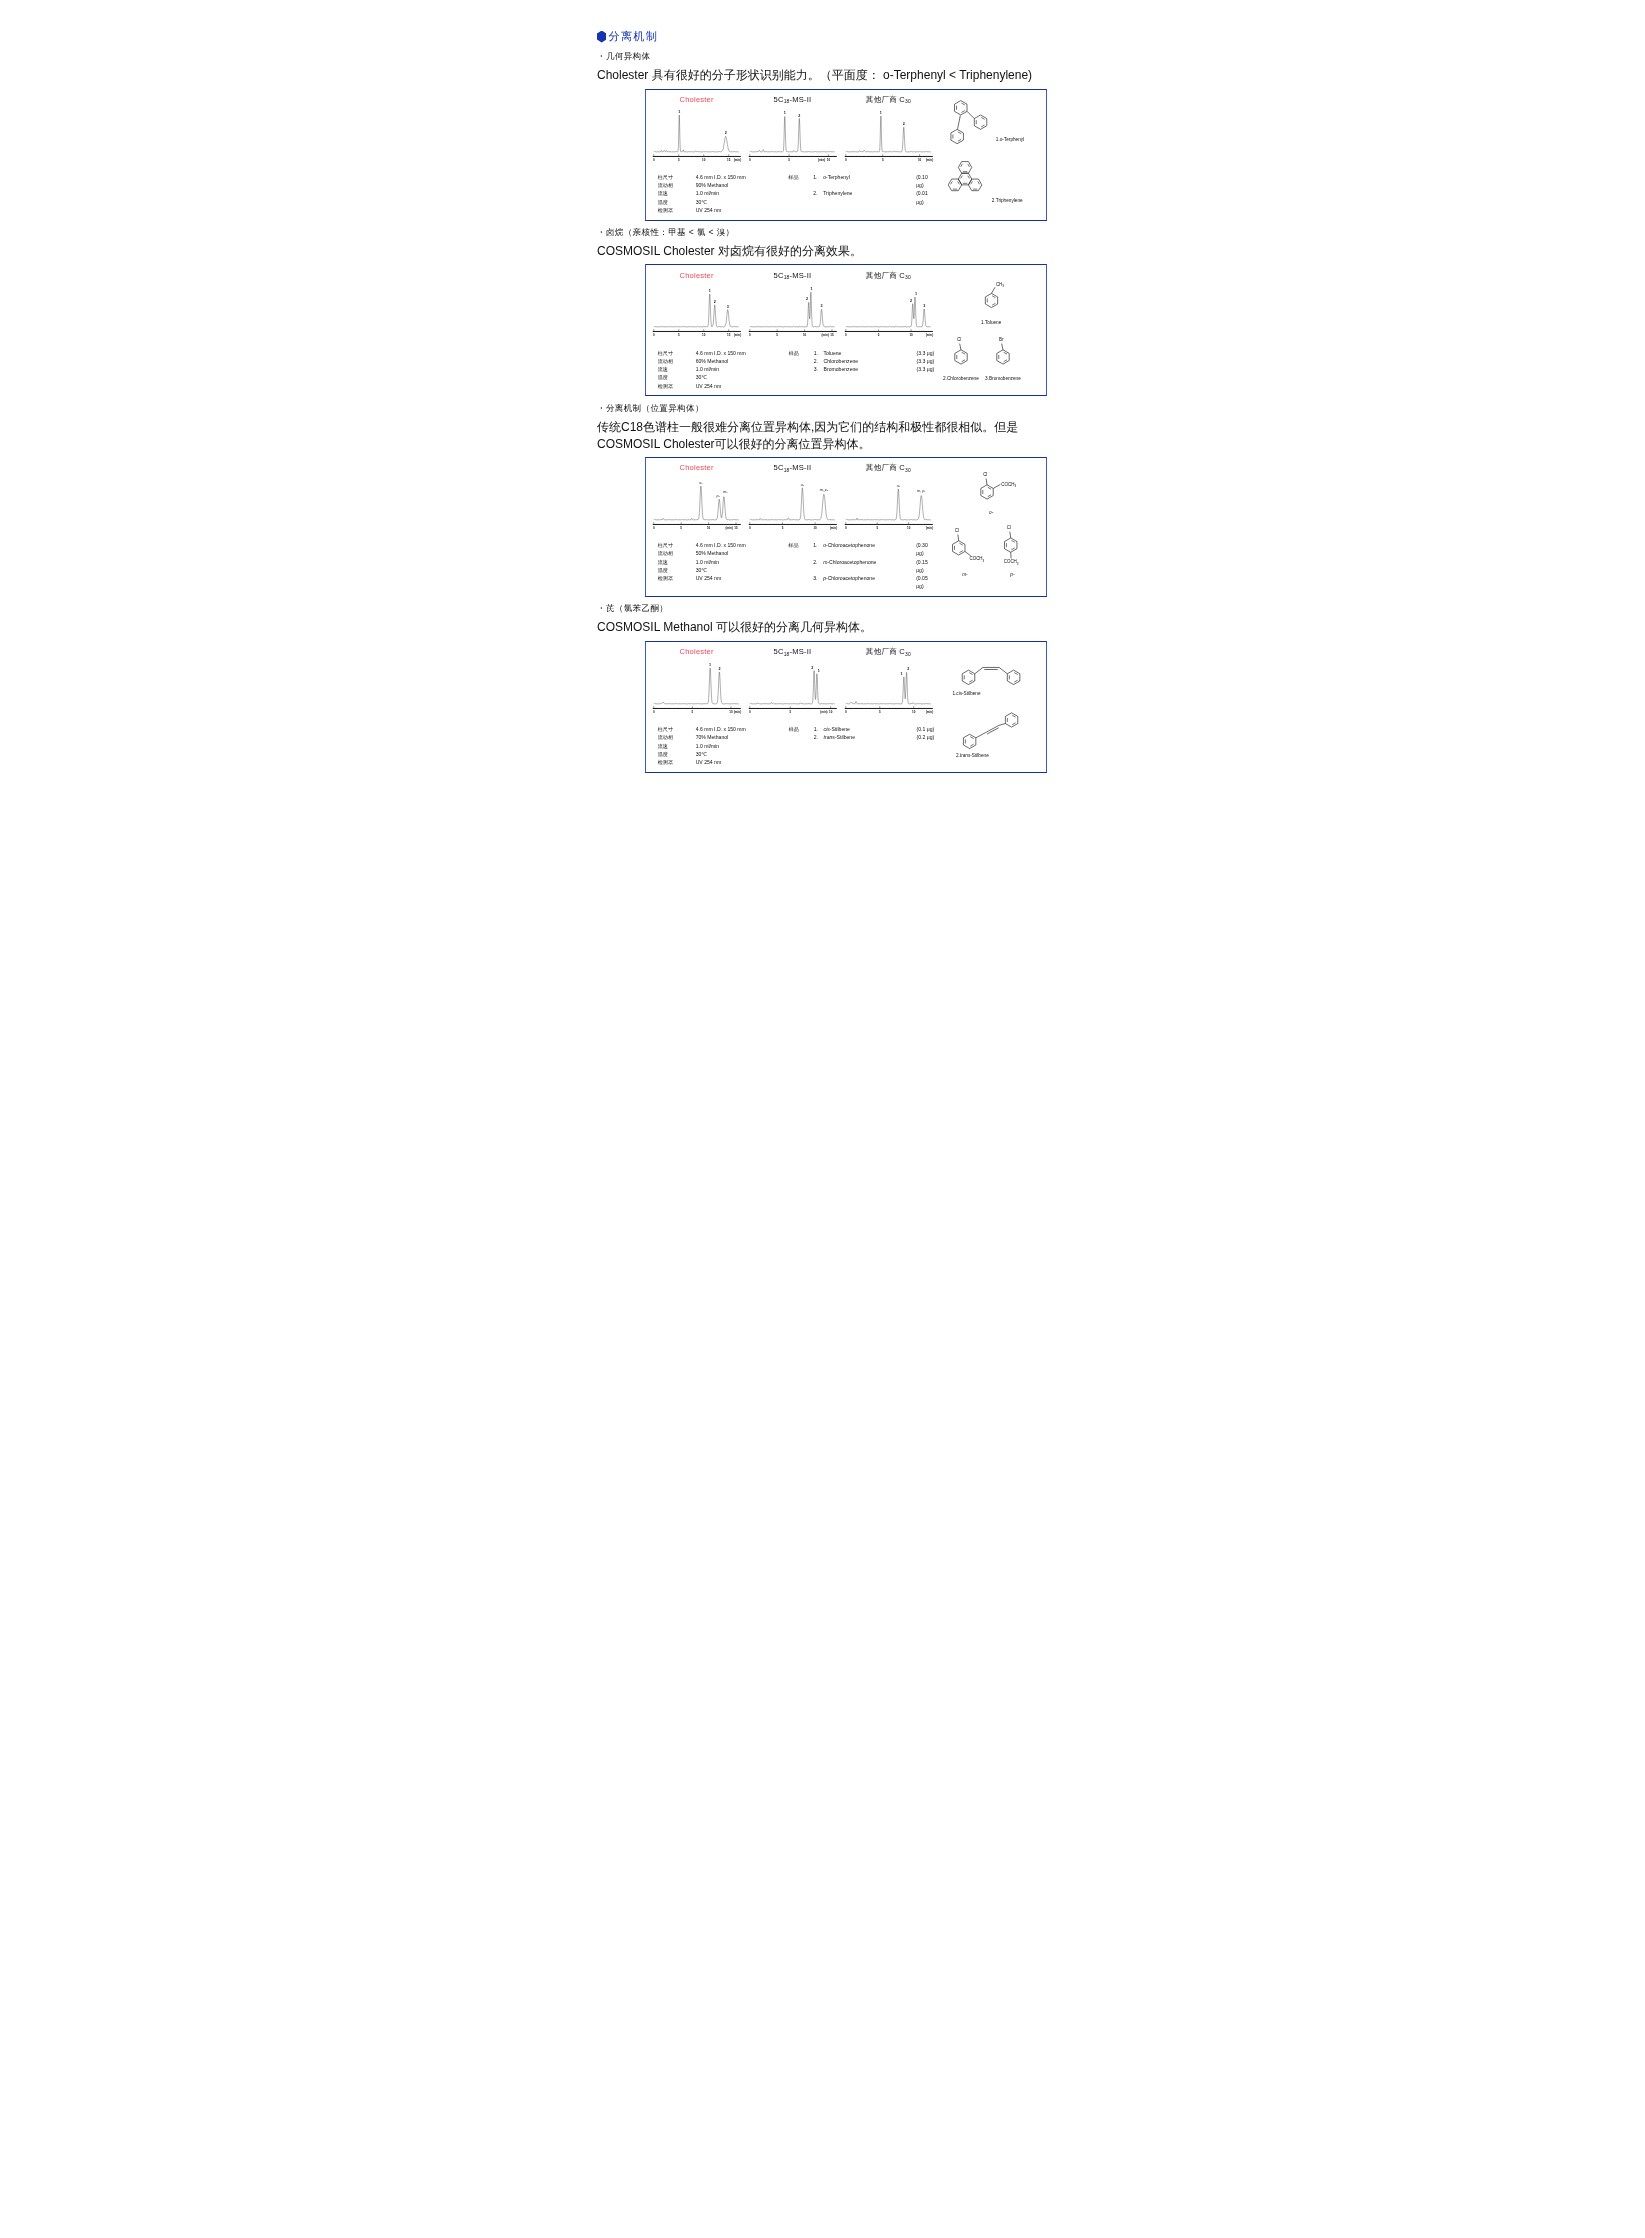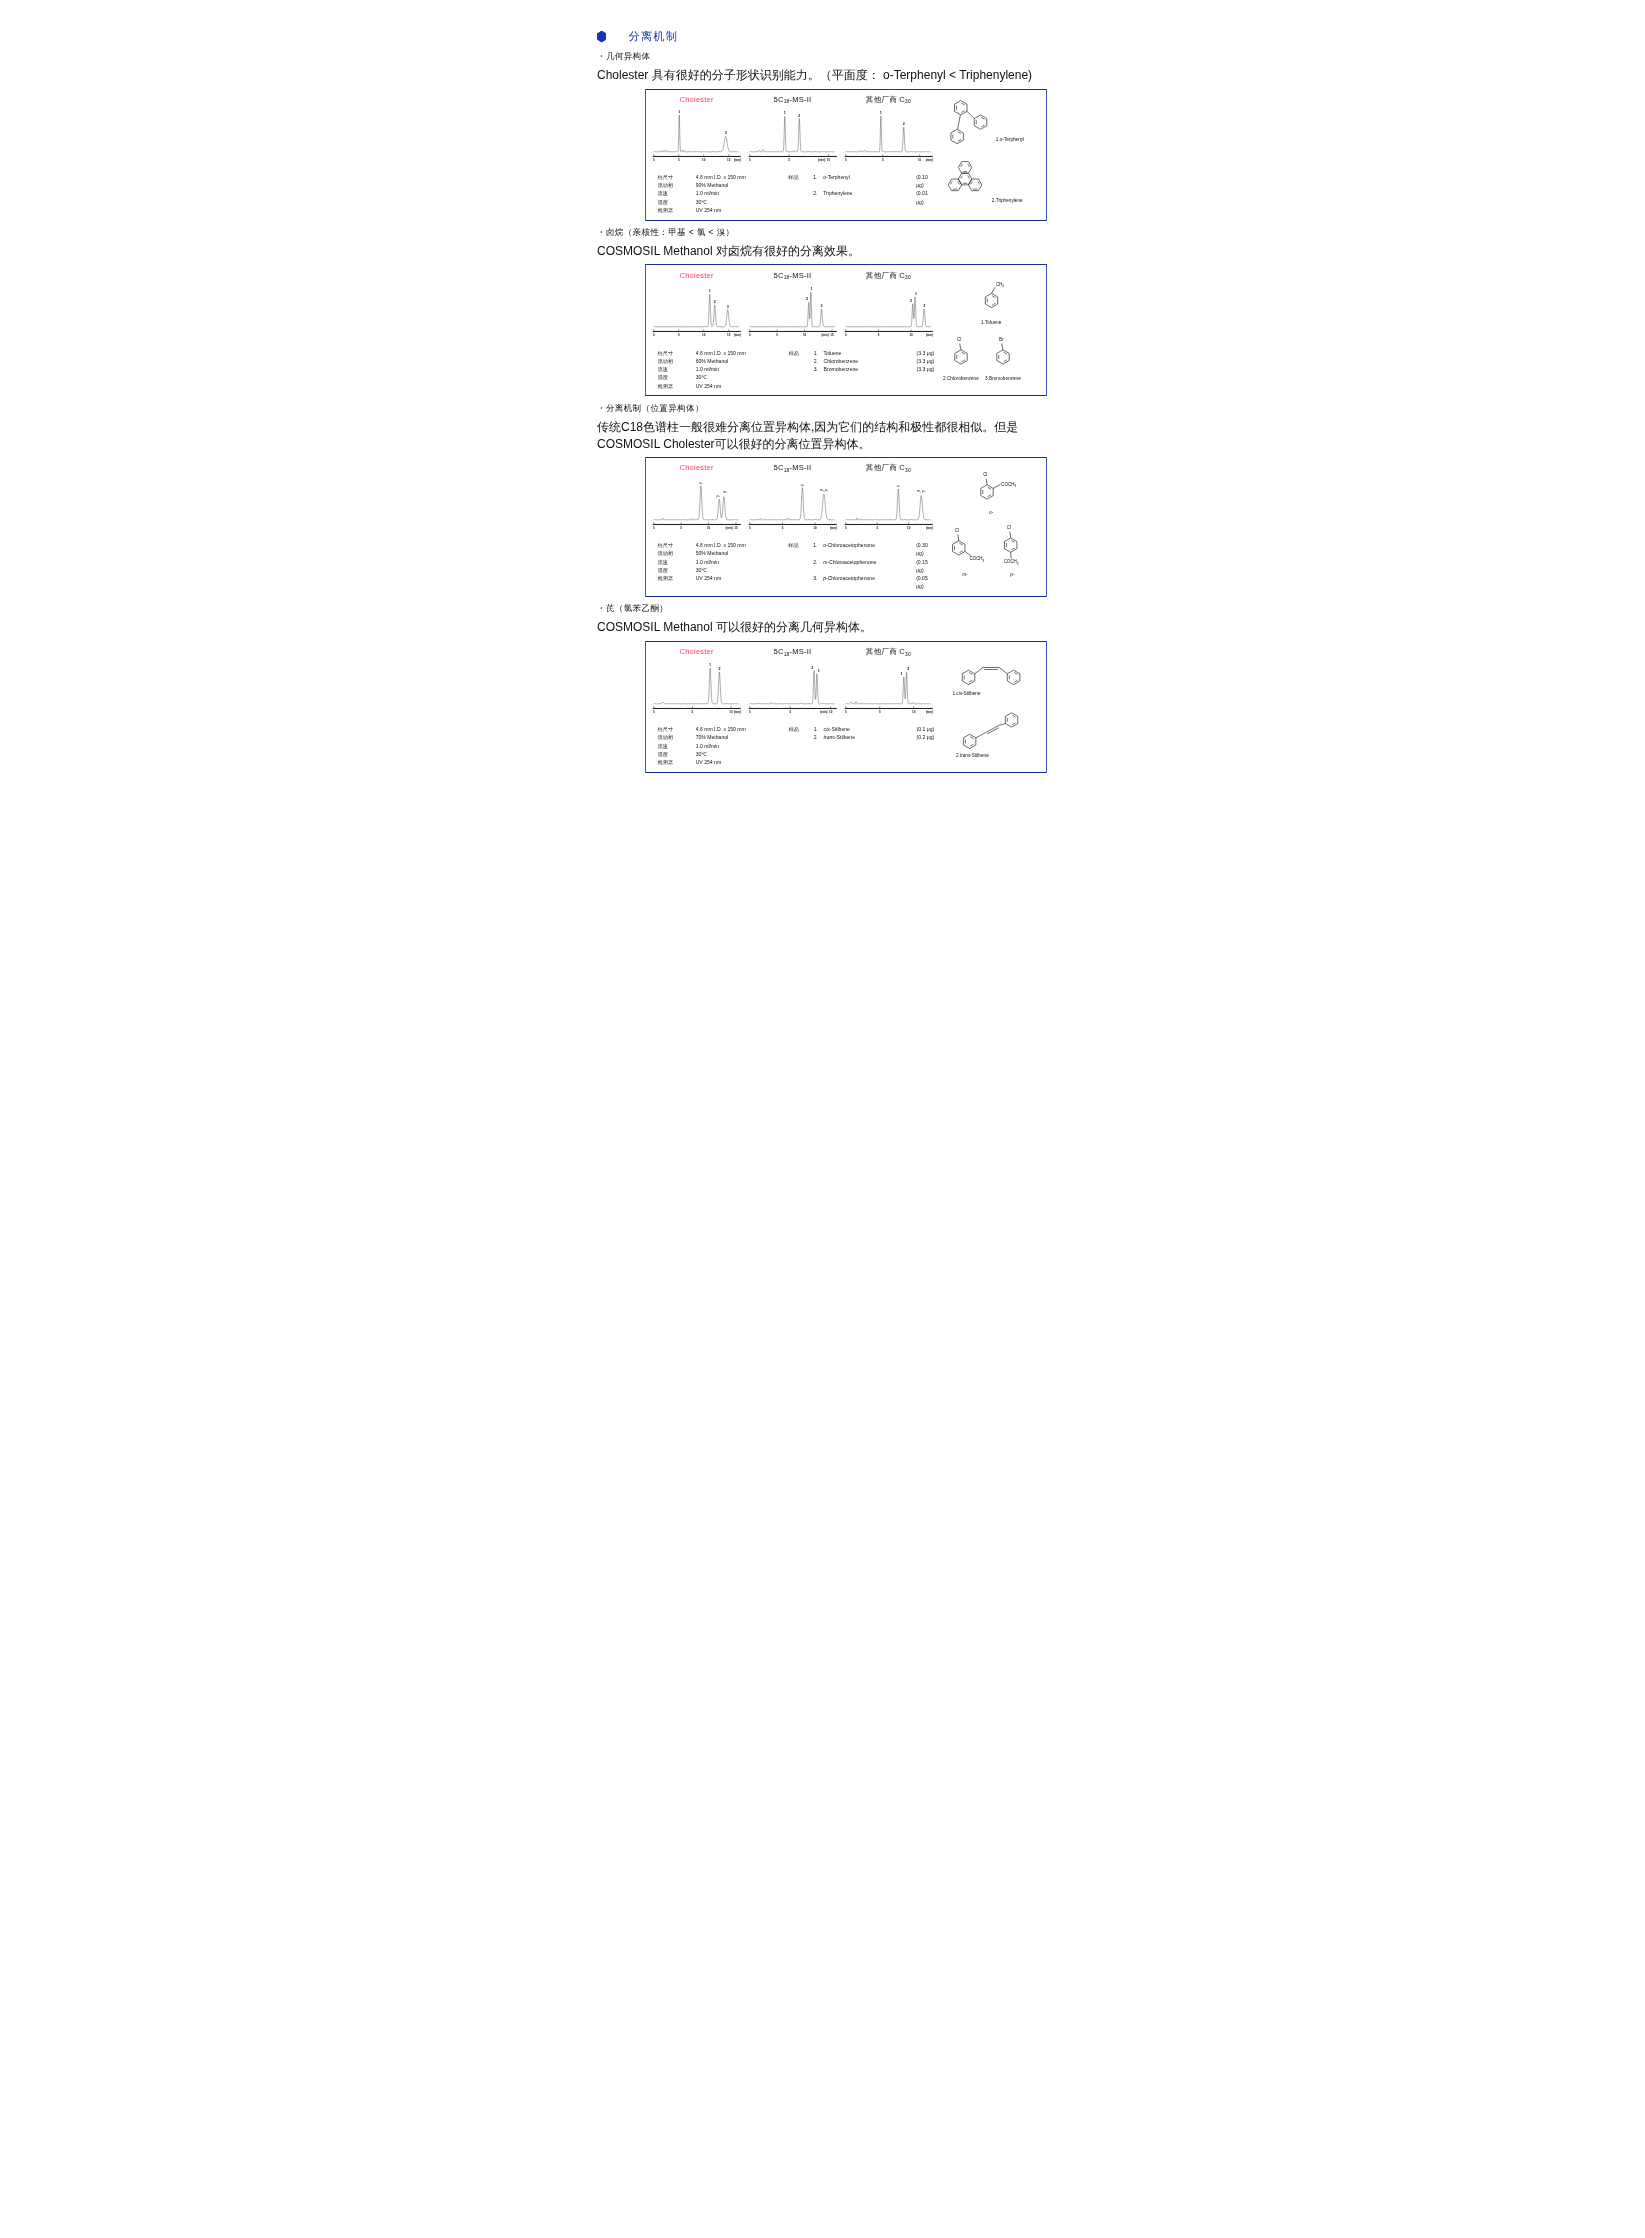--- a/index.html
+++ b/index.html
@@ -1,20 +1,20 @@
 <!DOCTYPE html>
 <html style="font-size:7.2px"><head>
 <meta charset="utf-8">
 <style>
   html,body{margin:0;padding:0;background:#ffffff;}
   body{font-family:"Liberation Sans","DejaVu Sans",sans-serif;color:#111;}
   .page{width:523px;min-height:740px;margin:0 auto;box-sizing:border-box;
         padding:29px 37px 18px 36px;background:#fff;}
   
-  .hdr{display:flex;align-items:center;gap:22px;margin-bottom:7.2px;}
+  .hdr{display:flex;align-items:center;gap:2px;margin-bottom:7.2px;}
   .hex{width:9.4px;height:12px;background:#1733b0;
        clip-path:polygon(50% 0,100% 26%,100% 74%,50% 100%,0 74%,0 26%);}
   .hdr-title{color:#1733b0;font-size:11.2px;letter-spacing:1.3px;font-weight:500;}
   
   .sec-bullet{font-size:8.5px;margin:6.3px 0 4px 0;letter-spacing:0.4px;}
   .sec-desc{font-size:12px;margin:0 0 4.5px 0;
             font-family:Liberation Sans, sans-serif;}
   
   .panel{border:0.4px solid #3b57c0;border-top:1.3px solid #16309f;border-bottom:1.3px solid #16309f;
          display:grid;grid-template-columns:1fr 1fr 1fr 107px;
@@ -173,21 +173,21 @@
               <span>2.</span>
               <span class="s-name"><i></i><span>Triphenylene</span></span>
               <span>(0.01 μg)</span>
             </div>
         </div>
       </div>
     </div>
   </div>
 
   <div class="sec-bullet">・卤烷（亲核性：甲基 &lt; 氯 &lt; 溴）</div>
-  <div class="sec-desc">COSMOSIL Methanol 对卤烷有很好的分离效果。</div>
+  <div class="sec-desc">COSMOSIL Cholester 对卤烷有很好的分离效果。</div>
   <div class="panel">
     <div class="chrom">
         <div class="chrom-title red"><span class="t-pre">Cholester</span></div>
         <svg viewBox="0 0 258 176" class="chrom-svg">
           <path d="M8.0 128.0L8.3 128.0L8.7 127.9L9.0 127.7L9.4 127.4L9.7 127.2L10.1 127.1L10.4 127.1L10.8 127.2L11.1 127.4L11.5 127.6L11.8 127.7L12.1 127.6L12.5 127.5L12.8 127.4L13.2 127.4L13.5 127.5L13.9 127.7L14.2 127.9L14.6 128.0L14.9 128.0L15.3 128.0L15.6 128.0L16.0 127.9L16.3 127.7L16.6 127.5L17.0 127.5L17.3 127.6L17.7 127.7L18.0 127.8L18.4 127.7L18.7 127.6L19.1 127.4L19.4 127.2L19.8 127.0L20.1 127.0L20.4 127.2L20.8 127.4L21.1 127.7L21.5 127.9L21.8 127.9L22.2 127.9L22.5 127.8L22.9 127.7L23.2 127.6L23.6 127.7L23.9 127.9L24.2 128.0L24.6 128.0L24.9 128.0L25.3 128.0L25.6 127.9L26.0 127.6L26.3 127.4L26.7 127.2L27.0 127.2L27.4 127.4L27.7 127.5L28.1 127.6L28.4 127.6L28.7 127.5L29.1 127.3L29.4 127.2L29.8 127.2L30.1 127.3L30.5 127.5L30.8 127.8L31.2 128.0L31.5 128.0L31.9 128.0L32.2 128.0L32.5 127.9L32.9 127.8L33.2 127.7L33.6 127.7L33.9 127.8L34.3 127.9L34.6 128.0L35.0 127.9L35.3 127.7L35.7 127.5L36.0 127.2L36.3 127.1L36.7 127.0L37.0 127.1L37.4 127.3L37.7 127.5L38.1 127.7L38.4 127.7L38.8 127.7L39.1 127.5L39.5 127.5L39.8 127.5L40.2 127.6L40.5 127.8L40.8 128.0L41.2 128.0L41.5 128.0L41.9 128.0L42.2 128.0L42.6 127.7L42.9 127.5L43.3 127.5L43.6 127.5L44.0 127.6L44.3 127.7L44.6 127.7L45.0 127.6L45.3 127.5L45.7 127.3L46.0 127.1L46.4 127.0L46.7 127.1L47.1 127.3L47.4 127.6L47.8 127.8L48.1 128.0L48.4 128.0L48.8 127.9L49.1 127.8L49.5 127.7L49.8 127.7L50.2 127.8L50.5 128.0L50.9 128.0L51.2 128.0L51.6 128.0L51.9 127.9L52.3 127.7L52.6 127.4L52.9 127.2L53.3 127.2L53.6 127.2L54.0 127.4L54.3 127.5L54.7 127.6L55.0 127.6L55.4 127.5L55.7 127.3L56.1 127.2L56.4 127.3L56.7 127.4L57.1 127.7L57.4 128.0L57.8 128.0L58.1 128.0L58.5 128.0L58.8 128.0L59.2 127.8L59.5 127.7L59.9 127.6L60.2 127.7L60.5 127.8L60.9 127.9L61.2 127.9L61.6 127.8L61.9 127.6L62.3 127.3L62.6 127.1L63.0 127.0L63.3 127.1L63.7 127.2L64.0 127.5L64.4 127.7L64.7 127.8L65.0 127.8L65.4 127.7L65.7 127.6L66.1 127.5L66.4 127.6L66.8 127.8L67.1 128.0L67.5 128.0L67.8 128.0L68.2 128.0L68.5 128.0L68.8 127.8L69.2 127.6L69.5 127.4L69.9 127.4L70.2 127.4L70.6 127.6L70.9 127.6L71.3 127.6L71.6 127.5L72.0 127.4L72.3 127.2L72.6 127.1L73.0 127.1L73.3 127.3L73.7 127.5L74.0 127.8L74.4 128.0L74.7 128.0L75.1 128.0L75.4 127.9L75.8 127.8L76.1 127.7L76.5 127.7L76.8 127.9L77.1 128.0L77.5 128.0L77.8 128.0L78.2 128.0L78.5 127.7L78.9 127.5L79.2 127.2L79.6 127.1L79.9 127.1L80.3 127.3L80.6 127.4L80.9 127.6L81.3 127.6L81.6 127.6L82.0 127.4L82.3 127.3L82.7 127.3L83.0 127.4L83.4 127.6L83.7 127.9L84.1 128.0L84.4 128.0L84.7 128.0L85.1 128.0L85.4 127.9L85.8 127.7L86.1 127.6L86.5 127.6L86.8 127.7L87.2 127.8L87.5 127.9L87.9 127.8L88.2 127.6L88.6 127.4L88.9 127.2L89.2 127.0L89.6 127.0L89.9 127.1L90.3 127.4L90.6 127.6L91.0 127.8L91.3 127.8L91.7 127.8L92.0 127.7L92.4 127.6L92.7 127.6L93.0 127.7L93.4 127.9L93.7 128.0L94.1 128.0L94.4 128.0L94.8 128.0L95.1 127.9L95.5 127.6L95.8 127.4L96.2 127.3L96.5 127.3L96.8 127.4L97.2 127.6L97.5 127.6L97.9 127.6L98.2 127.5L98.6 127.3L98.9 127.1L99.3 127.1L99.6 127.2L100.0 127.4L100.3 127.7L100.7 128.0L101.0 128.0L101.3 128.0L101.7 128.0L102.0 127.9L102.4 127.7L102.7 127.7L103.1 127.8L103.4 127.9L103.8 128.0L104.1 128.0L104.5 128.0L104.8 127.8L105.1 127.5L105.5 127.3L105.8 127.1L106.2 127.1L106.5 127.2L106.9 127.3L107.2 127.5L107.6 127.6L107.9 127.6L108.3 127.6L108.6 127.4L108.9 127.4L109.3 127.4L109.6 127.6L110.0 127.8L110.3 128.0L110.7 128.0L111.0 128.0L111.4 128.0L111.7 128.0L112.1 127.8L112.4 127.6L112.8 127.5L113.1 127.6L113.4 127.7L113.8 127.8L114.1 127.8L114.5 127.7L114.8 127.5L115.2 127.3L115.5 127.1L115.9 127.0L116.2 127.1L116.6 127.3L116.9 127.5L117.2 127.8L117.6 127.9L117.9 127.9L118.3 127.8L118.6 127.7L119.0 127.6L119.3 127.7L119.7 127.8L120.0 128.0L120.4 128.0L120.7 128.0L121.0 128.0L121.4 128.0L121.7 127.7L122.1 127.5L122.4 127.3L122.8 127.2L123.1 127.3L123.5 127.4L123.8 127.6L124.2 127.6L124.5 127.5L124.9 127.4L125.2 127.2L125.5 127.2L125.9 127.2L126.2 127.4L126.6 127.6L126.9 127.9L127.3 128.0L127.6 128.0L128.0 128.0L128.3 128.0L128.7 127.8L129.0 127.7L129.3 127.7L129.7 127.8L130.0 127.9L130.4 128.0L130.7 128.0L131.1 127.9L131.4 127.6L131.8 127.3L132.1 127.1L132.5 127.0L132.8 127.1L133.1 127.2L133.5 127.5L133.8 127.6L134.2 127.7L134.5 127.7L134.9 127.6L135.2 127.5L135.6 127.4L135.9 127.5L136.3 127.7L136.6 128.0L137.0 128.0L137.3 128.0L137.6 128.0L138.0 128.0L138.3 127.9L138.7 127.6L139.0 127.5L139.4 127.5L139.7 127.5L140.1 127.7L140.4 127.7L140.8 127.7L141.1 127.6L141.4 127.4L141.8 127.1L142.1 127.0L142.5 127.1L142.8 127.2L143.2 127.5L143.5 127.7L143.9 127.9L144.2 128.0L144.6 127.9L144.9 127.8L145.2 127.7L145.6 127.7L145.9 127.7L146.3 127.9L146.6 128.0L147.0 128.0L147.3 128.0L147.7 128.0L148.0 127.8L148.4 127.5L148.7 127.3L149.1 127.2L149.4 127.2L149.7 127.3L150.1 127.5L150.4 127.6L150.8 127.6L151.1 127.5L151.5 127.4L151.8 127.2L152.2 127.2L152.5 127.3L152.9 127.6L153.2 127.8L153.5 128.0L153.9 128.0L154.2 128.0L154.6 128.0L154.9 127.9L155.3 127.7L155.6 127.7L156.0 127.7L156.3 127.8L156.7 127.9L157.0 127.9L157.3 127.9L157.7 127.7L158.0 127.4L158.4 127.2L158.7 127.0L159.1 127.0L159.4 127.1L159.8 127.3L160.1 127.5L160.5 127.6L160.8 127.6L161.2 127.4L161.5 127.0L161.8 126.5L162.2 125.8L162.5 124.9L162.9 123.4L163.2 121.0L163.6 117.4L163.9 112.7L164.3 106.5L164.6 98.8L165.0 89.6L165.3 79.4L165.6 68.8L166.0 58.5L166.3 49.1L166.7 41.6L167.0 36.4L167.4 34.2L167.7 35.0L168.1 39.0L168.4 45.7L168.8 54.6L169.1 64.9L169.4 75.6L169.8 86.2L170.1 95.8L170.5 104.0L170.8 110.6L171.2 115.8L171.5 119.6L171.9 122.4L172.2 124.4L172.6 125.8L172.9 126.8L173.3 127.3L173.6 127.6L173.9 127.7L174.3 127.6L174.6 127.3L175.0 126.8L175.3 126.4L175.7 125.9L176.0 125.3L176.4 124.5L176.7 123.3L177.1 121.6L177.4 119.1L177.7 115.9L178.1 112.0L178.4 107.4L178.8 102.2L179.1 96.6L179.5 90.8L179.8 84.9L180.2 79.1L180.5 73.9L180.9 69.7L181.2 66.8L181.5 65.2L181.9 65.3L182.2 67.1L182.6 70.5L182.9 75.1L183.3 80.6L183.6 86.6L184.0 92.6L184.3 98.4L184.7 103.7L185.0 108.6L185.4 112.8L185.7 116.5L186.0 119.6L186.4 122.0L186.7 123.9L187.1 125.3L187.4 126.1L187.8 126.7L188.1 126.9L188.5 127.2L188.8 127.4L189.2 127.7L189.5 127.9L189.8 128.0L190.2 128.0L190.5 128.0L190.9 128.0L191.2 127.8L191.6 127.5L191.9 127.4L192.3 127.3L192.6 127.4L193.0 127.5L193.3 127.6L193.6 127.6L194.0 127.5L194.3 127.4L194.7 127.2L195.0 127.1L195.4 127.1L195.7 127.3L196.1 127.6L196.4 127.8L196.8 128.0L197.1 128.0L197.5 128.0L197.8 127.9L198.1 127.8L198.5 127.7L198.8 127.7L199.2 127.8L199.5 128.0L199.9 128.0L200.2 128.0L200.6 127.9L200.9 127.7L201.3 127.4L201.6 127.2L201.9 127.1L202.3 127.1L202.6 127.3L203.0 127.5L203.3 127.6L203.7 127.6L204.0 127.6L204.4 127.5L204.7 127.4L205.1 127.4L205.4 127.5L205.7 127.7L206.1 127.9L206.4 128.0L206.8 128.0L207.1 128.0L207.5 128.0L207.8 127.8L208.2 127.6L208.5 127.5L208.9 127.4L209.2 127.5L209.6 127.5L209.9 127.4L210.2 127.2L210.6 126.7L210.9 126.2L211.3 125.5L211.6 124.8L212.0 124.0L212.3 123.2L212.7 122.2L213.0 121.0L213.4 119.4L213.7 117.4L214.0 115.0L214.4 112.2L214.7 109.1L215.1 105.9L215.4 102.5L215.8 99.2L216.1 95.7L216.5 92.3L216.8 89.0L217.2 86.1L217.5 83.4L217.8 81.2L218.2 79.7L218.5 78.9L218.9 79.0L219.2 79.9L219.6 81.5L219.9 83.6L220.3 86.1L220.6 89.0L221.0 92.1L221.3 95.5L221.7 99.0L222.0 102.7L222.3 106.3L222.7 109.8L223.0 113.0L223.4 115.6L223.7 117.9L224.1 119.9L224.4 121.5L224.8 122.8L225.1 123.9L225.5 124.9L225.8 125.7L226.1 126.4L226.5 126.9L226.8 127.1L227.2 127.2L227.5 127.1L227.9 127.0L228.2 126.9L228.6 126.9L228.9 127.1L229.3 127.3L229.6 127.5L229.9 127.6L230.3 127.7L230.6 127.6L231.0 127.5L231.3 127.4L231.7 127.5L232.0 127.6L232.4 127.9L232.7 128.0L233.1 128.0L233.4 128.0L233.8 128.0L234.1 128.0L234.4 127.7L234.8 127.6L235.1 127.5L235.5 127.5L235.8 127.6L236.2 127.7L236.5 127.7L236.9 127.6L237.2 127.4L237.6 127.2L237.9 127.1L238.2 127.0L238.6 127.1L238.9 127.3L239.3 127.6L239.6 127.8L240.0 127.9L240.3 127.9L240.7 127.8L241.0 127.7L241.4 127.7L241.7 127.7L242.0 127.8L242.4 128.0L242.7 128.0L243.1 128.0L243.4 128.0L243.8 127.9L244.1 127.7L244.5 127.4L244.8 127.2L245.2 127.2L245.5 127.3L245.9 127.4L246.2 127.6L246.5 127.6L246.9 127.5L247.2 127.4L247.6 127.3L247.9 127.2L248.3 127.2L248.6 127.4L249.0 127.7L249.3 128.0L249.7 128.0L250.0 128.0" fill="none" stroke="#151515" stroke-width="1"></path>
           <line x1="5" x2="256" y1="141" y2="141" stroke="#111" stroke-width="2.8"></line>
           <line x1="8" x2="8" y1="134.5" y2="140" stroke="#111" stroke-width="1.2"></line>
           <text x="8" y="153" text-anchor="middle" font-size="8.5" font-weight="700" fill="#111">0</text>
           <line x1="79.17647058823529" x2="79.17647058823529" y1="134.5" y2="140" stroke="#111" stroke-width="1.2"></line>
           <text x="79.17647058823529" y="153" text-anchor="middle" font-size="8.5" font-weight="700" fill="#111">5</text>

